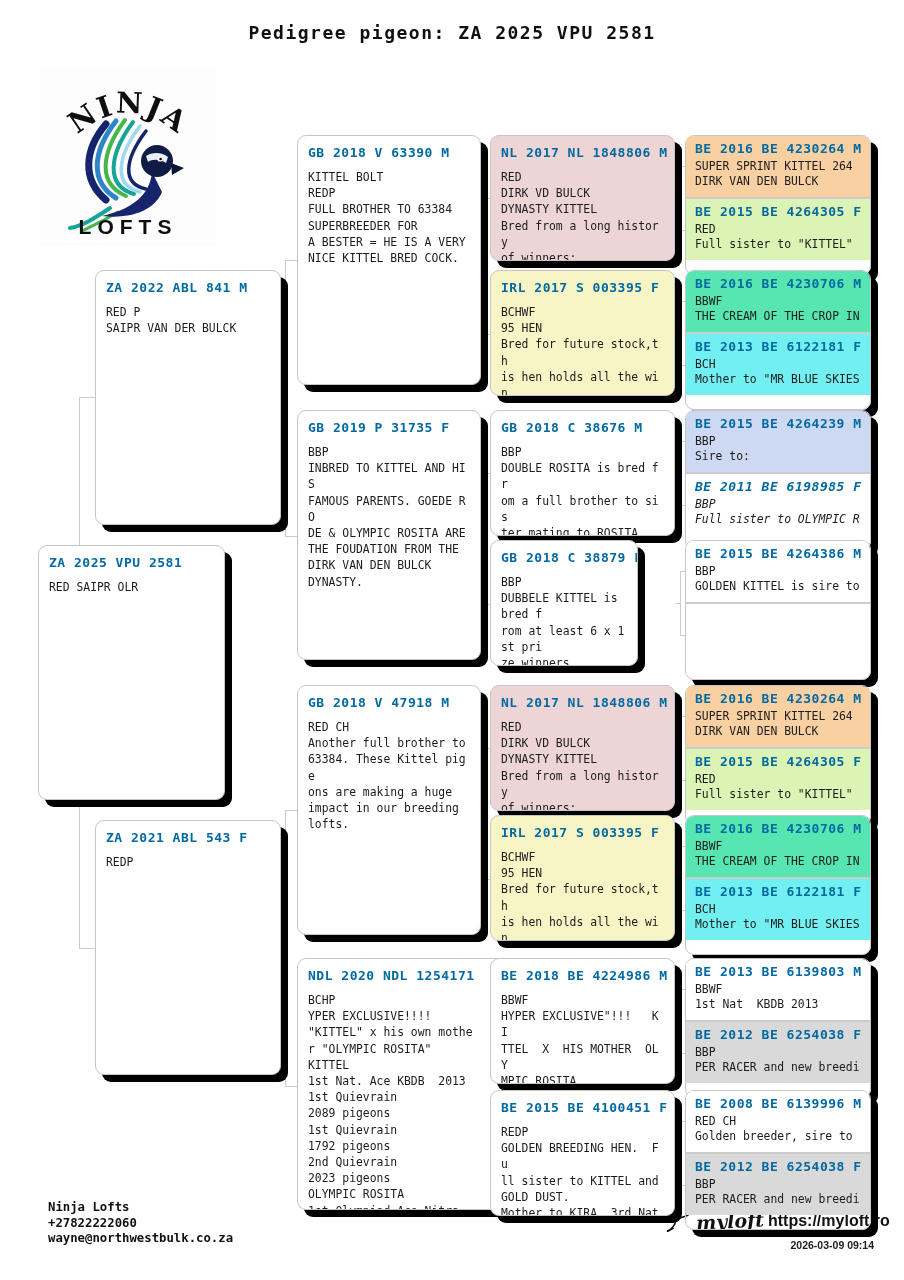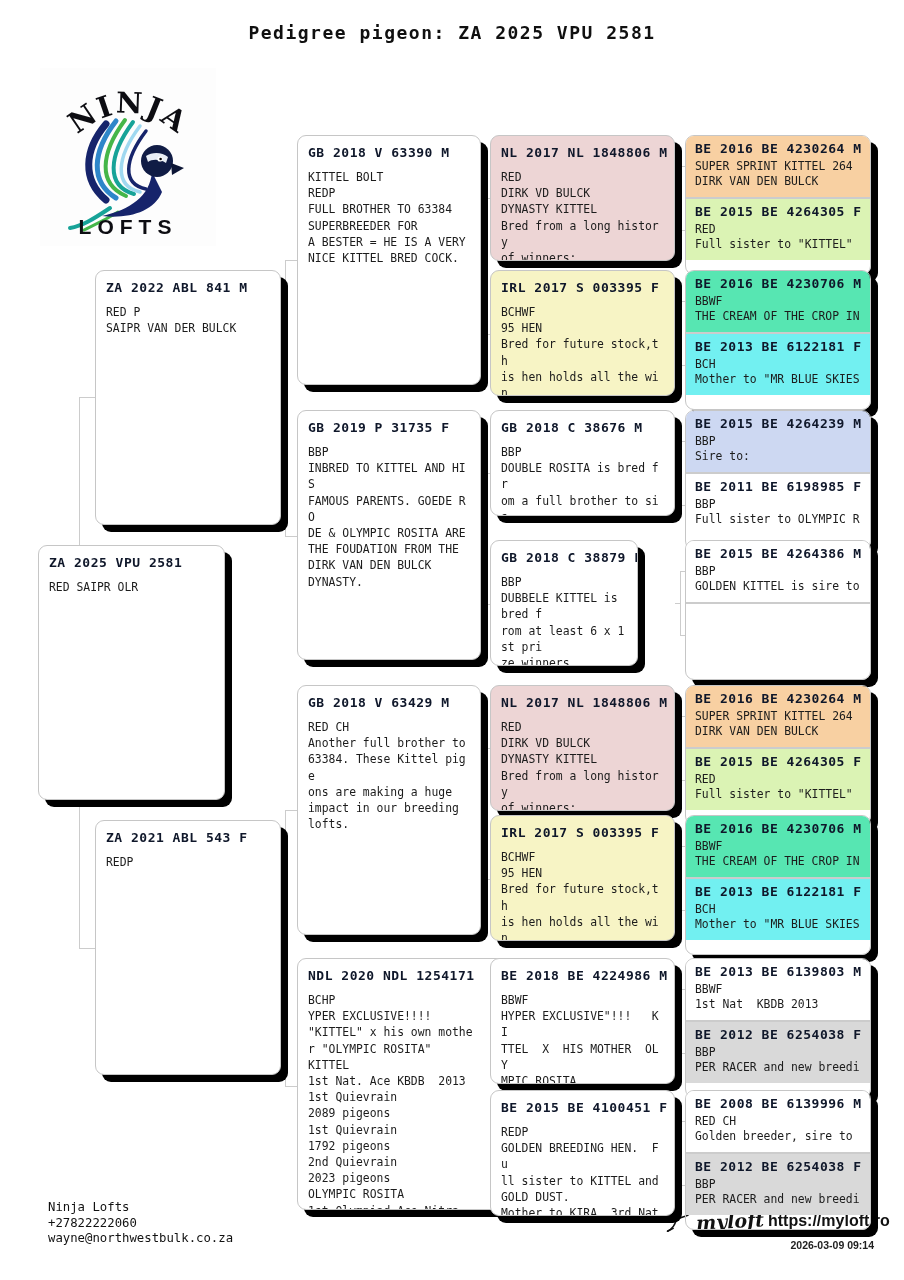--- a/index.html
+++ b/index.html
@@ -3,33 +3,33 @@
 <meta charset="utf-8">
 <style>
   html,body{margin:0;padding:0;background:#fff}
   .page{position:relative;width:904px;height:1280px;background:#ffffff;
         font-family:"DejaVu Sans Mono",monospace;overflow:hidden}
   .title{position:absolute;top:22px;left:0;width:100%;text-align:center;
          font-weight:bold;font-size:18px;letter-spacing:1.5px;color:#101010}
   .logo{position:absolute;left:40px;top:68px;width:176px;height:178px}
   .box{position:absolute;background:#fff;border:1px solid #c6c6c6;border-radius:9px;
        box-shadow:7px 7px 0 #000;padding:9px 10px;overflow:hidden;z-index:2;box-sizing:border-box}
-  .ring{color:#0f172a;font-weight:bold;font-size:13px;letter-spacing:.5px;
+  .ring{color:#0369a1;font-weight:bold;font-size:13px;letter-spacing:.5px;
         white-space:nowrap;line-height:16px;margin-bottom:8px}
   .body{font-size:11.4px;line-height:16.2px;color:#1c1c1c;white-space:pre-wrap;word-break:break-all}
   .pair{position:absolute;width:186px;height:140px;border:1px solid #c6c6c6;border-radius:9px;
         box-shadow:7px 7px 0 #000;overflow:hidden;z-index:2;display:flex;flex-direction:column;box-sizing:border-box}
   .half{height:61px;padding:5px 9px;overflow:hidden;box-sizing:border-box;background:#fff}
   .half .ring{margin-bottom:3px;line-height:15px}
   .half .body{line-height:15px}
   .divider{height:2px;background:#cccccc;flex:none}
   .bracket{position:absolute;border-left:1.5px solid #cccccc;border-top:1.5px solid #cccccc;
            border-bottom:1.5px solid #cccccc;z-index:1}
   .stub{position:absolute;border-top:1.5px solid #cccccc;height:0;z-index:1}
-  .contact{position:absolute;left:48px;top:1200px;color:#111;font-weight:normal;
+  .contact{position:absolute;left:48px;top:1200px;color:#111;font-weight:bold;
            font-size:12.3px;line-height:15.5px}
   .brand{position:absolute;left:660px;top:1204px;width:214px}
   .brand-row{display:flex;align-items:center;gap:4px}
   .brand-script{font-family:"DejaVu Serif",serif;font-style:italic;font-weight:bold;
                 font-size:19px;color:#111;transform:rotate(-3deg)}
   .brand-url{font-family:"Liberation Sans",sans-serif;font-weight:bold;
              font-size:16px;color:#111;margin-left:auto}
   .brand-ts{text-align:right;font-family:"Liberation Sans",sans-serif;font-weight:bold;
             font-size:10.5px;color:#222;margin-top:1px}
 </style>
@@ -128,21 +128,21 @@
     <div class="ring">GB 2019 P 31735 F</div>
     <div class="body">BBP
 INBRED TO KITTEL AND HIS
 FAMOUS PARENTS. GOEDE RO
 DE &amp; OLYMPIC ROSITA ARE
 THE FOUDATION FROM THE
 DIRK VAN DEN BULCK
 DYNASTY.</div>
   </div>
   <div class="box" style="left:297px;top:685px;width:184px;height:250px">
-    <div class="ring">GB 2018 V 63429 M</div>
+    <div class="ring">GB 2018 V 47918 M</div>
     <div class="body">RED CH
 Another full brother to
 63384. These Kittel pige
 ons are making a huge
 impact in our breeding
 lofts.</div>
   </div>
   <div class="box" style="left:297px;top:958px;width:216px;height:252px">
     <div class="ring">NDL 2020 NDL 1254171</div>
     <div class="body">BCHP
@@ -172,21 +172,21 @@
   </div>
   <div class="box" style="left: 490px; top: 270px; width: 185px; height: 126px; background-color: rgb(247, 244, 197);">
     <div class="ring">IRL 2017 S 003395 F</div>
     <div class="body">BCHWF
 95 HEN
 Bred for future stock,th
 is hen holds all the win
 ning blood lines at both
 National and KBDB level</div>
   </div>
-  <div class="box" style="left: 490px; top: 410px; width: 185px; height: 106px; background-color: rgb(255, 255, 255);">
+  <div class="box" style="left: 490px; top: 410px; width: 185px; height: 126px; background-color: rgb(255, 255, 255);">
     <div class="ring">GB 2018 C 38676 M</div>
     <div class="body">BBP
 DOUBLE ROSITA is bred fr
 om a full brother to sis
 ter mating to ROSITA.
 ROSITA is dam to KITTEL,
 GREIPEL and NEW KITTEL</div>
   </div>
   <div class="box" style="left: 490px; top: 540px; width: 148px; height: 126px; background-color: rgb(255, 255, 255);">
     <div class="ring">GB 2018 C 38879 F</div>
@@ -260,21 +260,21 @@
 Mother to "MR BLUE SKIES</div>
     </div>
   </div>
   <div class="pair" style="left:685px;top:410px">
     <div class="half" style="background-color: rgb(205, 216, 242);">
       <div class="ring">BE 2015 BE 4264239 M</div>
       <div class="body">BBP
 Sire to:</div>
     </div>
     <div class="divider"></div>
-    <div class="half" style="background-color: rgb(255, 255, 255);">
+    <div class="half" style="background-color: rgb(255, 255, 255); font-style: italic;">
       <div class="ring">BE 2011 BE 6198985 F</div>
       <div class="body">BBP
 Full sister to OLYMPIC R</div>
     </div>
   </div>
   <div class="pair" style="left:685px;top:540px">
     <div class="half" style="background-color: rgb(255, 255, 255);">
       <div class="ring">BE 2015 BE 4264386 M</div>
       <div class="body">BBP
 GOLDEN KITTEL is sire to</div>

